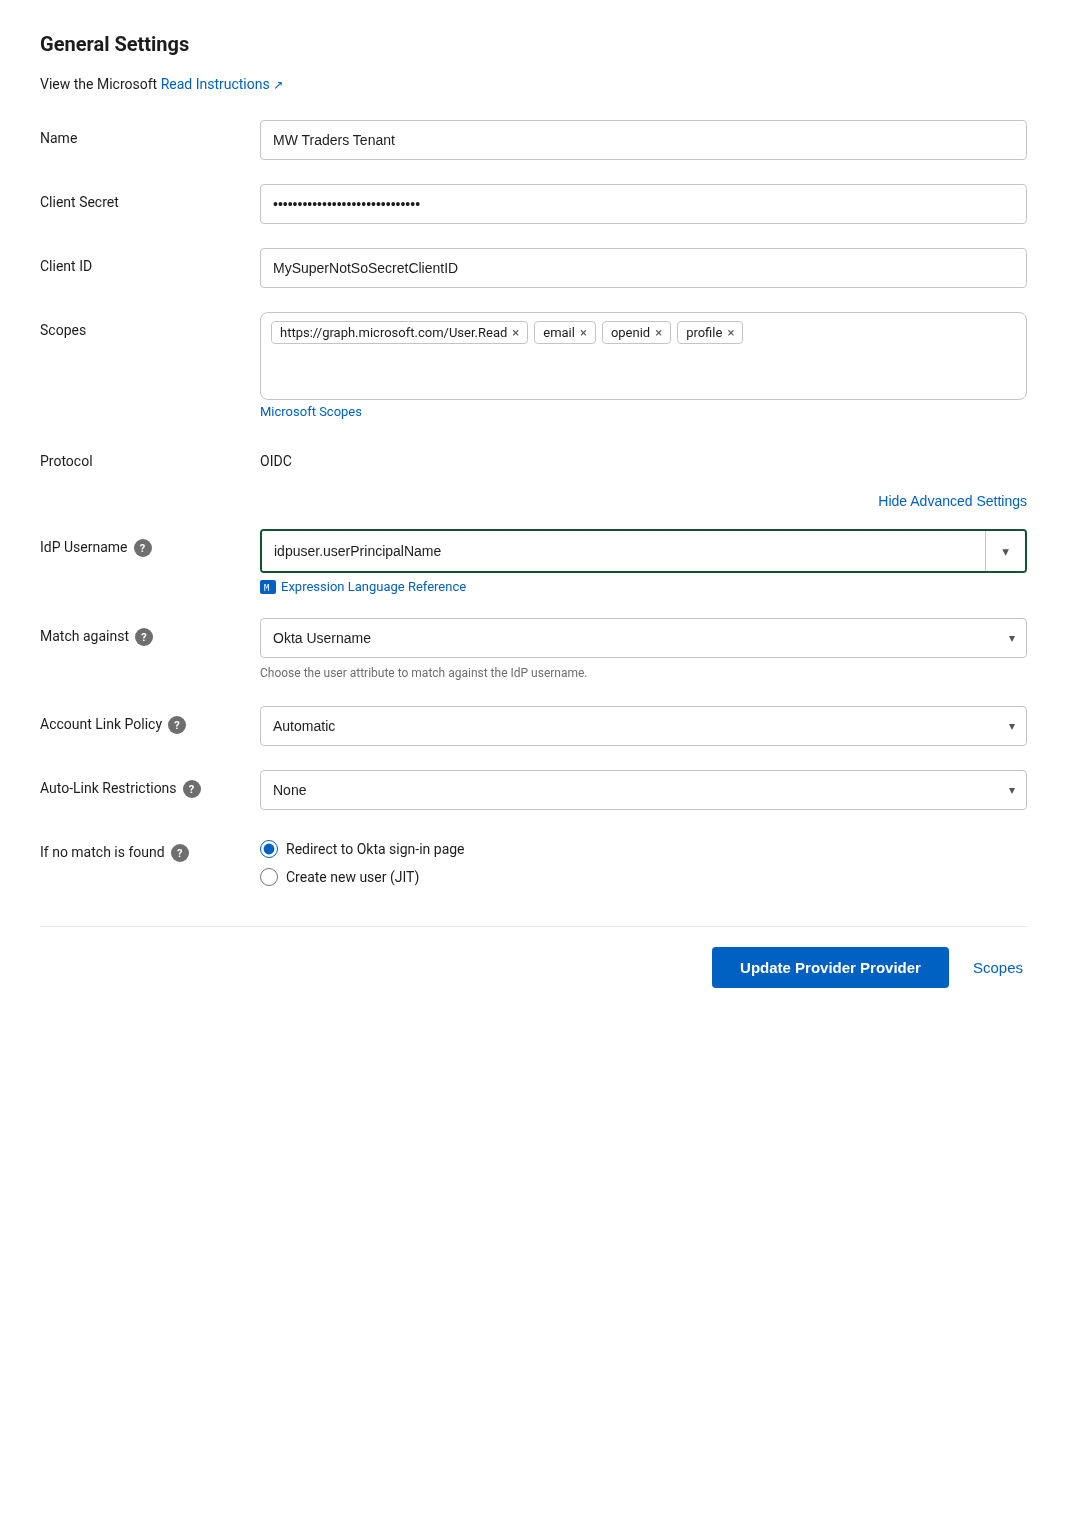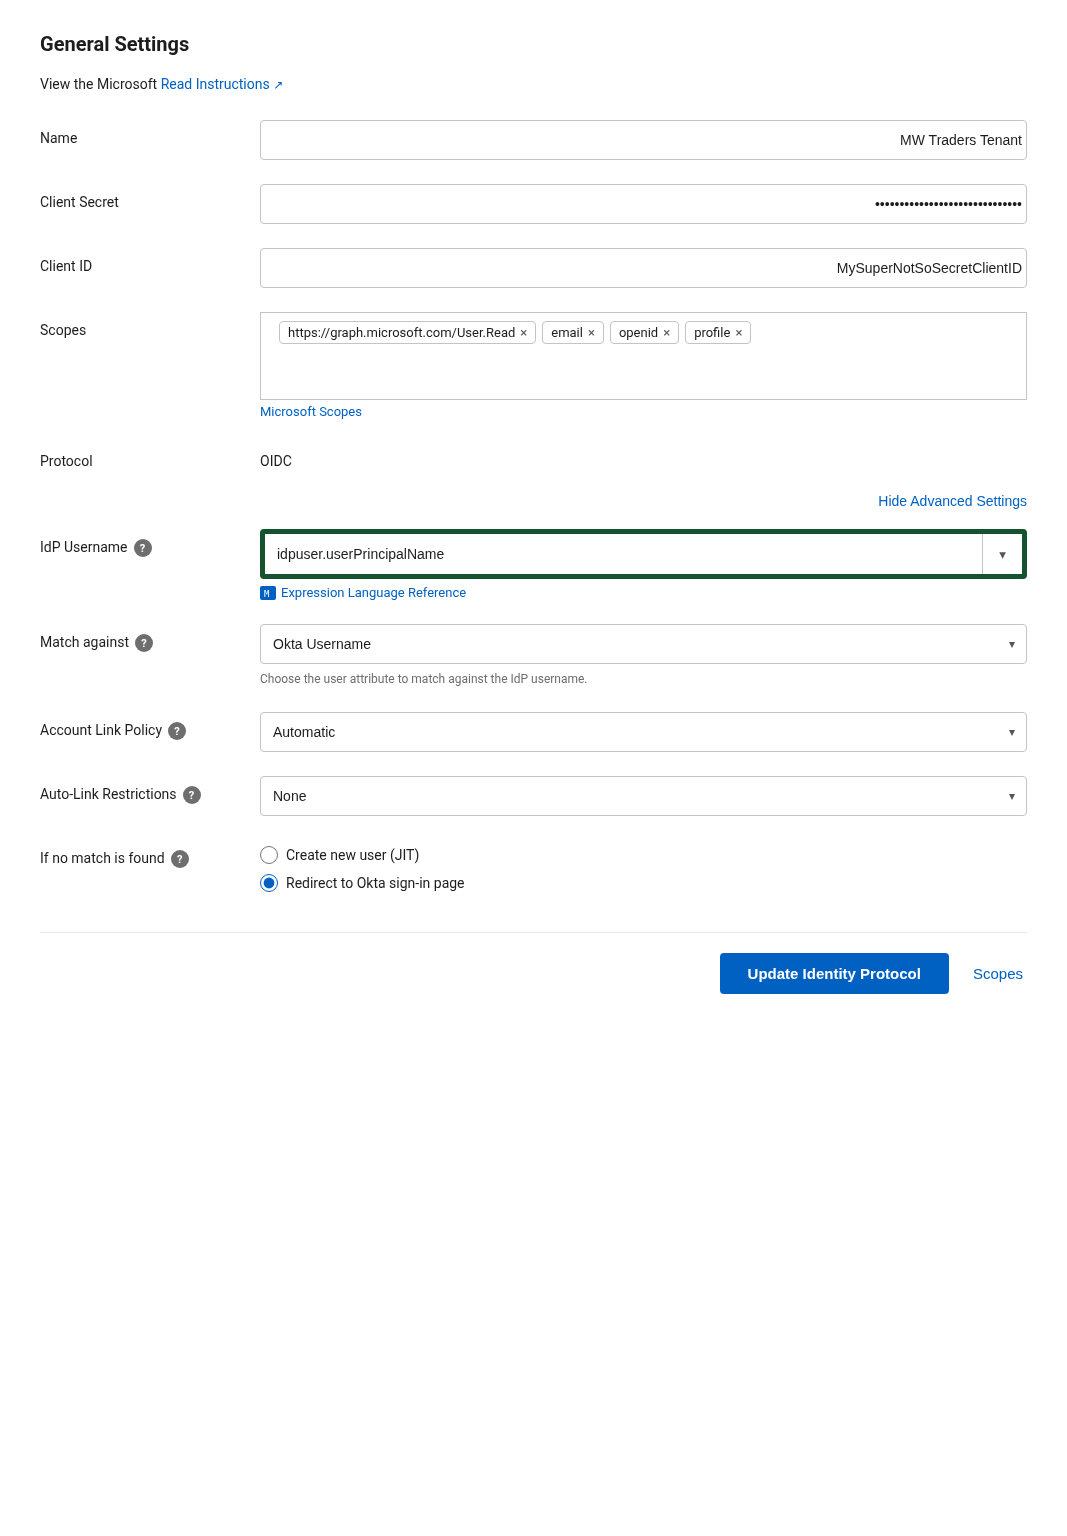--- a/index.html
+++ b/index.html
@@ -49,35 +49,34 @@
       gap: 6px;
     }
     .form-control-wrap {
       flex: 1;
     }
     .form-input {
       width: 100%;
       height: 40px;
       border: 1px solid #c4c4c4;
       border-radius: 4px;
-      padding: 0 4px;
+      padding: 0 12px;
       font-size: 14px;
       color: #1d1d1d;
       outline: none;
-      text-align: right;
     }
     .protocol-value {
       padding-top: 10px;
       font-size: 14px;
       color: #1d1d1d;
     }
     .scopes-box {
       border: 1px solid #c4c4c4;
-      border-radius: 0;
-      padding: 8px 18px;
+      border-radius: 8px;
+      padding: 8px 10px;
       min-height: 88px;
     }
     .scope-tags {
       display: flex;
       flex-wrap: wrap;
       gap: 6px;
       margin-bottom: 6px;
     }
     .scope-tag {
       display: inline-flex;
@@ -124,21 +123,21 @@
       background: #6e6e6e;
       color: #fff;
       font-size: 11px;
       font-weight: 700;
       cursor: pointer;
       flex-shrink: 0;
     }
     .idp-username-wrap {
       display: flex;
       gap: 16px;
-      border: 5px solid #14532d;
+      border: 2px solid #14532d;
       border-radius: 4px;
       overflow: hidden;
     }
     .idp-username-input {
       flex: 1;
       height: 40px;
       border: none;
       padding: 0 12px;
       font-size: 14px;
       color: #1d1d1d;
@@ -417,29 +416,29 @@
   </div>
 
   <div class="form-row">
     <div class="form-label">
       <span>If no match is found</span>
       <span class="help-icon">?</span>
     </div>
     <div class="form-control-wrap">
       <div class="radio-group">
         <label class="radio-item">
+          <input type="radio" name="no_match" value="redirect" checked="" style="">
+          <span>Redirect to Okta sign-in page</span>
+        </label>
+        <label class="radio-item">
           <input type="radio" name="no_match" value="create_new" style="">
           <span>Create new user (JIT)</span>
         </label>
-        <label class="radio-item">
-          <input type="radio" name="no_match" value="redirect" checked="" style="">
-          <span>Redirect to Okta sign-in page</span>
-        </label>
       </div>
     </div>
   </div>
 
   <div class="footer-actions">
-    <button class="btn-update">Update Identity Protocol</button>
+    <button class="btn-update">Update Provider Provider</button>
     <button class="btn-cancel">Scopes</button>
   </div>
 
 </div>
 
 </body></html>

